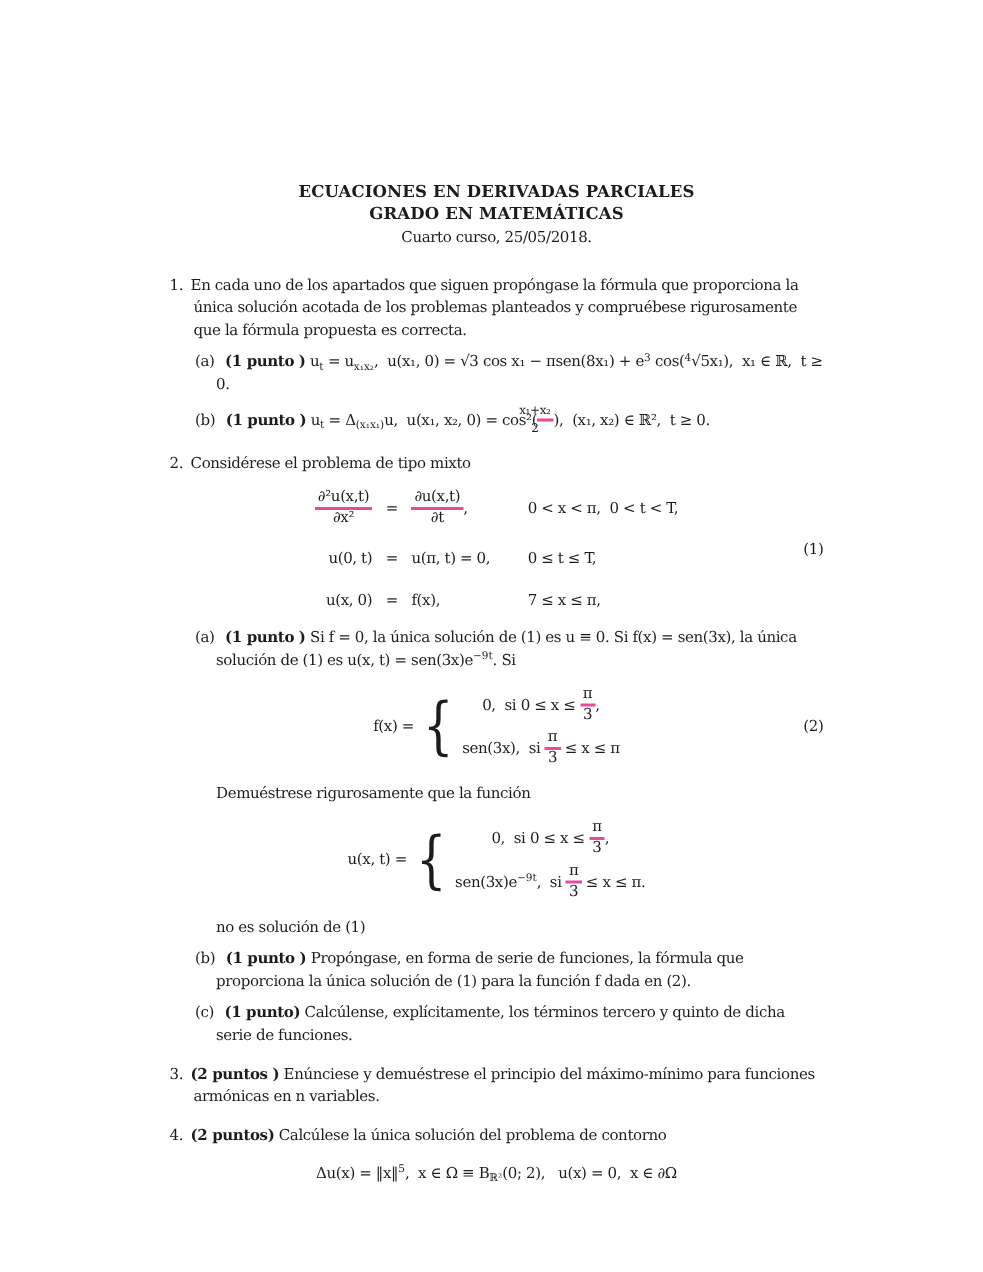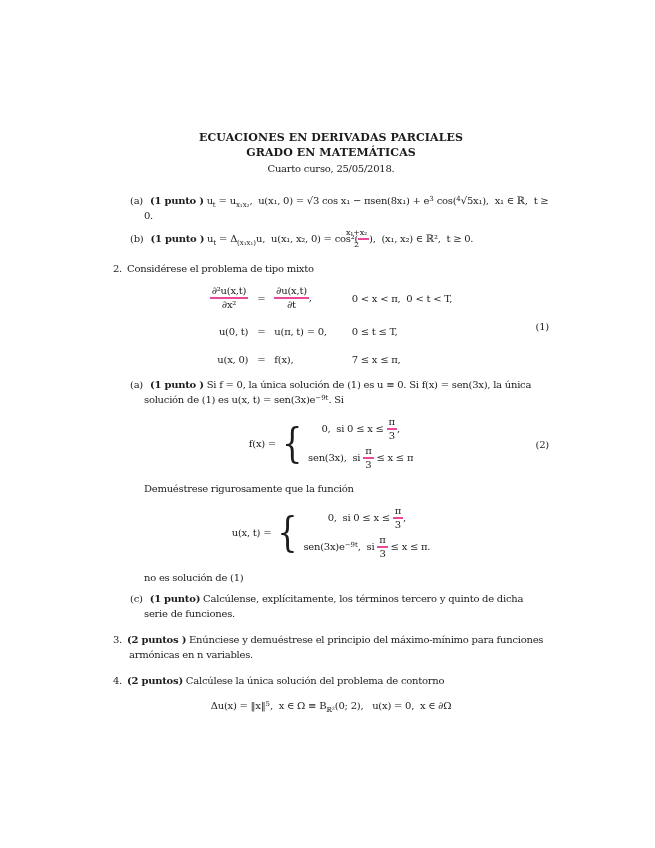--- a/index.html
+++ b/index.html
@@ -2,21 +2,21 @@
 <html><head>
 <meta charset="utf-8">
 <style>
   html,body { margin:0; padding:0; background:#ffffff; }
   .page {
     position:relative; width:655px; height:848px; background:#ffffff;
     color:#1c1c1c; overflow:hidden;
     font-family:"DejaVu Serif","DejaVu Sans",serif;
     font-size:10px; line-height:15px; letter-spacing:-0.25px;
   }
-  .content { position:absolute; left:113px; top:130px; width:436px; }
+  .content { position:absolute; left:113px; top:120px; width:436px; }
   .hdr { text-align:center; margin-bottom:17px; }
   .hdr .t { font-weight:bold; font-size:11px; line-height:15px; letter-spacing:0.1px; }
   .hdr .d { font-size:10px; margin-top:1px; }
   p { margin:0; }
   .item { margin-bottom:11px; }
   .ipar { padding-left:16px; text-indent:-16px; }
   .inum { margin-right:5px; }
   .sub { margin-left:17px; padding-left:14px; text-indent:-14px; margin-top:6px; }
   .slabel { margin-right:7px; }
   .cont { margin-left:31px; margin-top:5px; }
@@ -44,20 +44,21 @@
 <div class="page">
   <div class="content">
 
     <div class="hdr">
       <div class="t">ECUACIONES EN DERIVADAS PARCIALES</div>
       <div class="t">GRADO EN MATEMÁTICAS</div>
       <div class="d">Cuarto curso, 25/05/2018.</div>
     </div>
 
     <div class="item">
+      <p class="ipar"><span class="inum">1.</span><span>En cada uno de los apartados que siguen propóngase la fórmula que proporciona la única solución acotada de los problemas planteados y compruébese rigurosamente que la fórmula propuesta es correcta.</span></p>
       <p class="sub"><span class="slabel">(a)</span><span><b>(1 punto )</b> u<sub>t</sub> = u<sub>x₁x₂</sub>,&nbsp; u(x₁, 0) = √3 cos x₁ − πsen(8x₁) + e<sup>3</sup> cos(<sup>4</sup>√5x₁),&nbsp; x₁ ∈ ℝ,&nbsp; t ≥ 0.</span></p>
       <p class="sub"><span class="slabel">(b)</span><span><b>(1 punto )</b> u<sub>t</sub> = Δ<sub>(x₁x₁)</sub>u,&nbsp; u(x₁, x₂, 0) = cos²(<span class="frac"><span class="fn">x₁+x₂</span><span class="fd">2</span></span>),&nbsp; (x₁, x₂) ∈ ℝ²,&nbsp; t ≥ 0.</span></p>
     </div>
 
     <div class="item">
       <p class="ipar"><span class="inum">2.</span><span>Considérese el problema de tipo mixto</span></p>
 
       <div class="eq">
         <div class="eq1-grid">
           <span class="lhs"><span class="frac"><span class="fn">∂²u(x,t)</span><span class="fd">∂x²</span></span></span>
@@ -98,20 +99,21 @@
           <span class="brace">{</span>
           <span class="crows">
             <span class="crow">0,&nbsp; si 0 ≤ x ≤ <span class="frac"><span class="fn">π</span><span class="fd">3</span></span>,</span>
             <span class="crow">sen(3x)e<sup>−9t</sup>,&nbsp; si <span class="frac"><span class="fn">π</span><span class="fd">3</span></span> ≤ x ≤ π.</span>
           </span>
         </span>
       </div>
 
       <p class="cont">no es solución de (1)</p>
 
+      <p class="sub"><span class="slabel">(b)</span><span><b>(1 punto )</b> Propóngase, en forma de serie de funciones, la fórmula que proporciona la única solución de (1) para la función f dada en (2).</span></p>
       <p class="sub"><span class="slabel">(c)</span><span><b>(1 punto)</b> Calcúlense, explícitamente, los términos tercero y quinto de dicha serie de funciones.</span></p>
     </div>
 
     <div class="item">
       <p class="ipar"><span class="inum">3.</span><span><b>(2 puntos )</b> Enúnciese y demuéstrese el principio del máximo-mínimo para funciones armónicas en n variables.</span></p>
     </div>
 
     <div class="item">
       <p class="ipar"><span class="inum">4.</span><span><b>(2 puntos)</b> Calcúlese la única solución del problema de contorno</span></p>
       <div class="eq">

